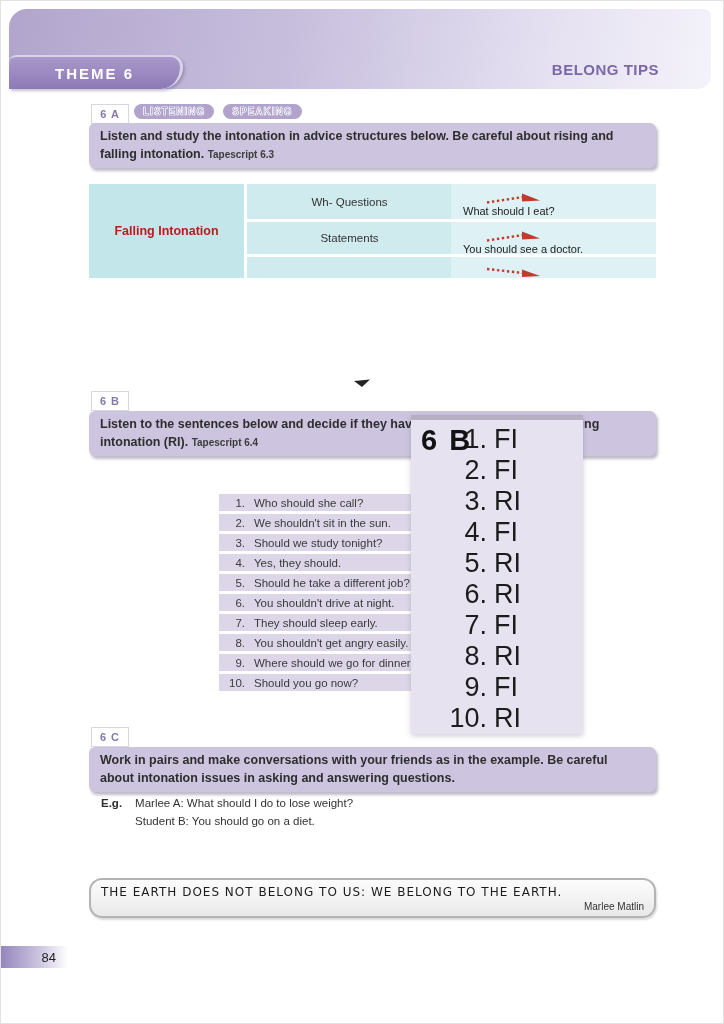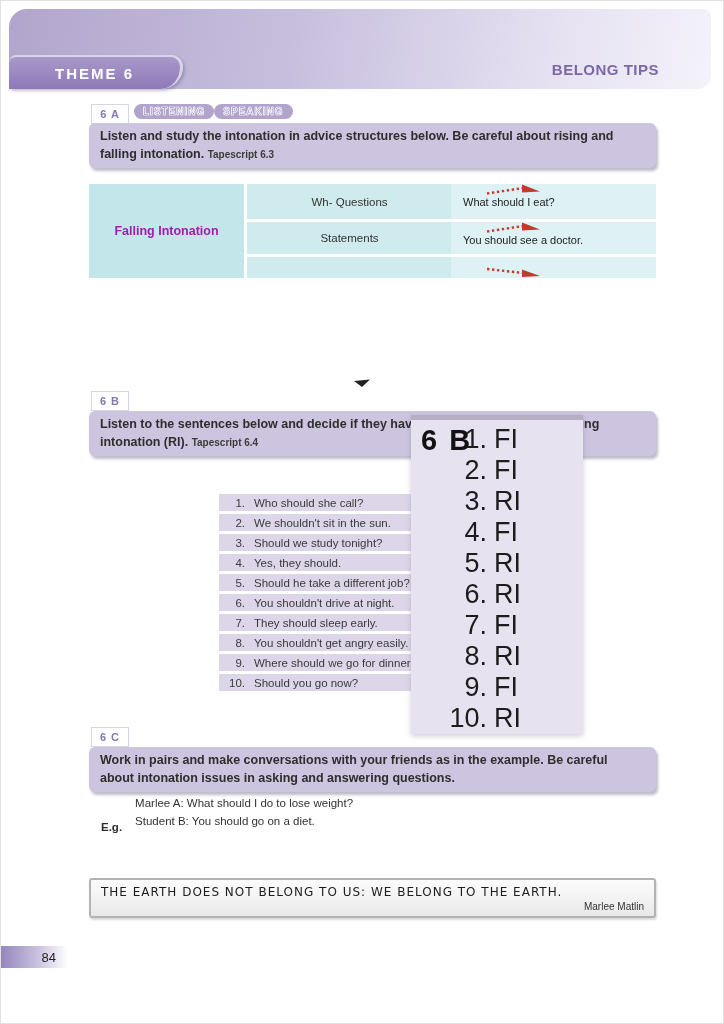--- a/index.html
+++ b/index.html
@@ -27,43 +27,43 @@
     position:absolute;right:64px;top:60px;
     color:#7b68a6;font-weight:bold;font-size:15px;letter-spacing:.5px;
   }
   
   .sec-label{
     position:absolute;left:90px;width:38px;height:20px;background:#ffffff;
     border:1px solid #d7d6e2;box-sizing:border-box;
     display:flex;align-items:center;justify-content:center;
     color:#8578ae;font-weight:bold;font-size:11px;letter-spacing:1px;
   }
-  .badge-row{position:absolute;left:133px;top:103px;display:flex;}
+  .badge-row{position:absolute;left:133px;top:103px;display:flex;gap:9px;}
   .badge{
     background:#b1a3cc;border-radius:8px;padding:2px 9px;
     font-size:10px;font-weight:900;letter-spacing:1px;color:#9183bd;
     -webkit-text-stroke:0.7px #ffffff;text-shadow:0 0 1px #fff;
   }
   
   .instr{
     position:absolute;left:88px;width:567px;box-sizing:border-box;
     background:#cdc4df;border-radius:6px;padding:4px 11px 5px 11px;
     font-weight:bold;font-size:12.5px;line-height:1.45;color:#2e2e2e;
     box-shadow:2px 3px 3px rgba(110,105,130,.45);
   }
   .tapescript{font-size:10px;font-weight:bold;color:#3c3c3c;}
   
   .int-table{position:absolute;left:88px;top:183px;width:567px;height:94px;overflow:hidden;}
   .cell{position:absolute;box-sizing:border-box;}
   .cell-head{left:0;top:0;width:155px;height:94px;background:#c3e6ea;
     display:flex;align-items:center;justify-content:center;
-    font-weight:bold;font-size:12.5px;color:#a21caf;}
+    font-weight:bold;font-size:12.5px;color:#b91c1c;}
   .cell-mid{left:158px;width:205px;background:#d0ebee;
     display:flex;align-items:center;justify-content:center;font-size:11.5px;color:#333;}
-  .cell-ex{left:362px;width:205px;background:#def1f4;padding:0 0 0 12px;font-size:11px;color:#222;}
+  .cell-ex{left:362px;width:205px;background:#def1f4;padding:9px 0 0 12px;font-size:11px;color:#222;}
   .arrow-wrap{margin-left:22px;height:12px;}
   
   .cursor-mark{position:absolute;left:352px;top:373px;}
   
   .sent-list{position:absolute;left:218px;top:493px;width:262px;}
   .sent-row{
     height:17px;margin-bottom:3px;background:#dcd6e8;
     display:flex;align-items:center;font-size:11.5px;color:#3a3a3a;
   }
   .sent-num{width:26px;text-align:right;margin-right:9px;flex:none;}
@@ -75,26 +75,26 @@
   }
   .answer-head{
     position:absolute;left:10px;top:4px;font-size:29px;font-weight:bold;
     color:#121212;letter-spacing:2px;
   }
   .answer-list{position:absolute;left:6px;top:4px;}
   .answer-row{height:31px;display:flex;align-items:center;font-size:27px;color:#1c1c1c;}
   .answer-num{width:70px;text-align:right;margin-right:7px;flex:none;}
   
   .eg-block{position:absolute;left:100px;top:796px;display:flex;font-size:11.5px;color:#333;}
-  .eg-label{font-weight:bold;margin-right:13px;color:#2e2e2e;margin-top:24px;}
+  .eg-label{font-weight:bold;margin-right:13px;color:#2e2e2e;}
   .eg-lines div{margin-bottom:6px;}
   
   .quote-box{
     position:absolute;left:88px;top:877px;width:567px;height:40px;box-sizing:border-box;
-    border:2px solid #b3b3b3;border-radius:3px;
+    border:2px solid #b3b3b3;border-radius:13px;
     background:linear-gradient(#fcfcfc,#e9e9e9);
     padding:5px 10px 3px 10px;box-shadow:1px 2px 2px rgba(0,0,0,.15);
   }
   .quote-text{font-family:"DejaVu Sans",sans-serif;font-size:12px;letter-spacing:1px;color:#1c1c1c;}
   .quote-author{text-align:right;font-size:10px;color:#333;margin-top:2px;}
   
   .page-num-bar{
     position:absolute;left:0;top:945px;width:66px;height:22px;
     background:linear-gradient(to right,#9586bc 0%,#c9c1de 55%,#fdfdfe 100%);
     display:flex;align-items:center;justify-content:flex-end;

